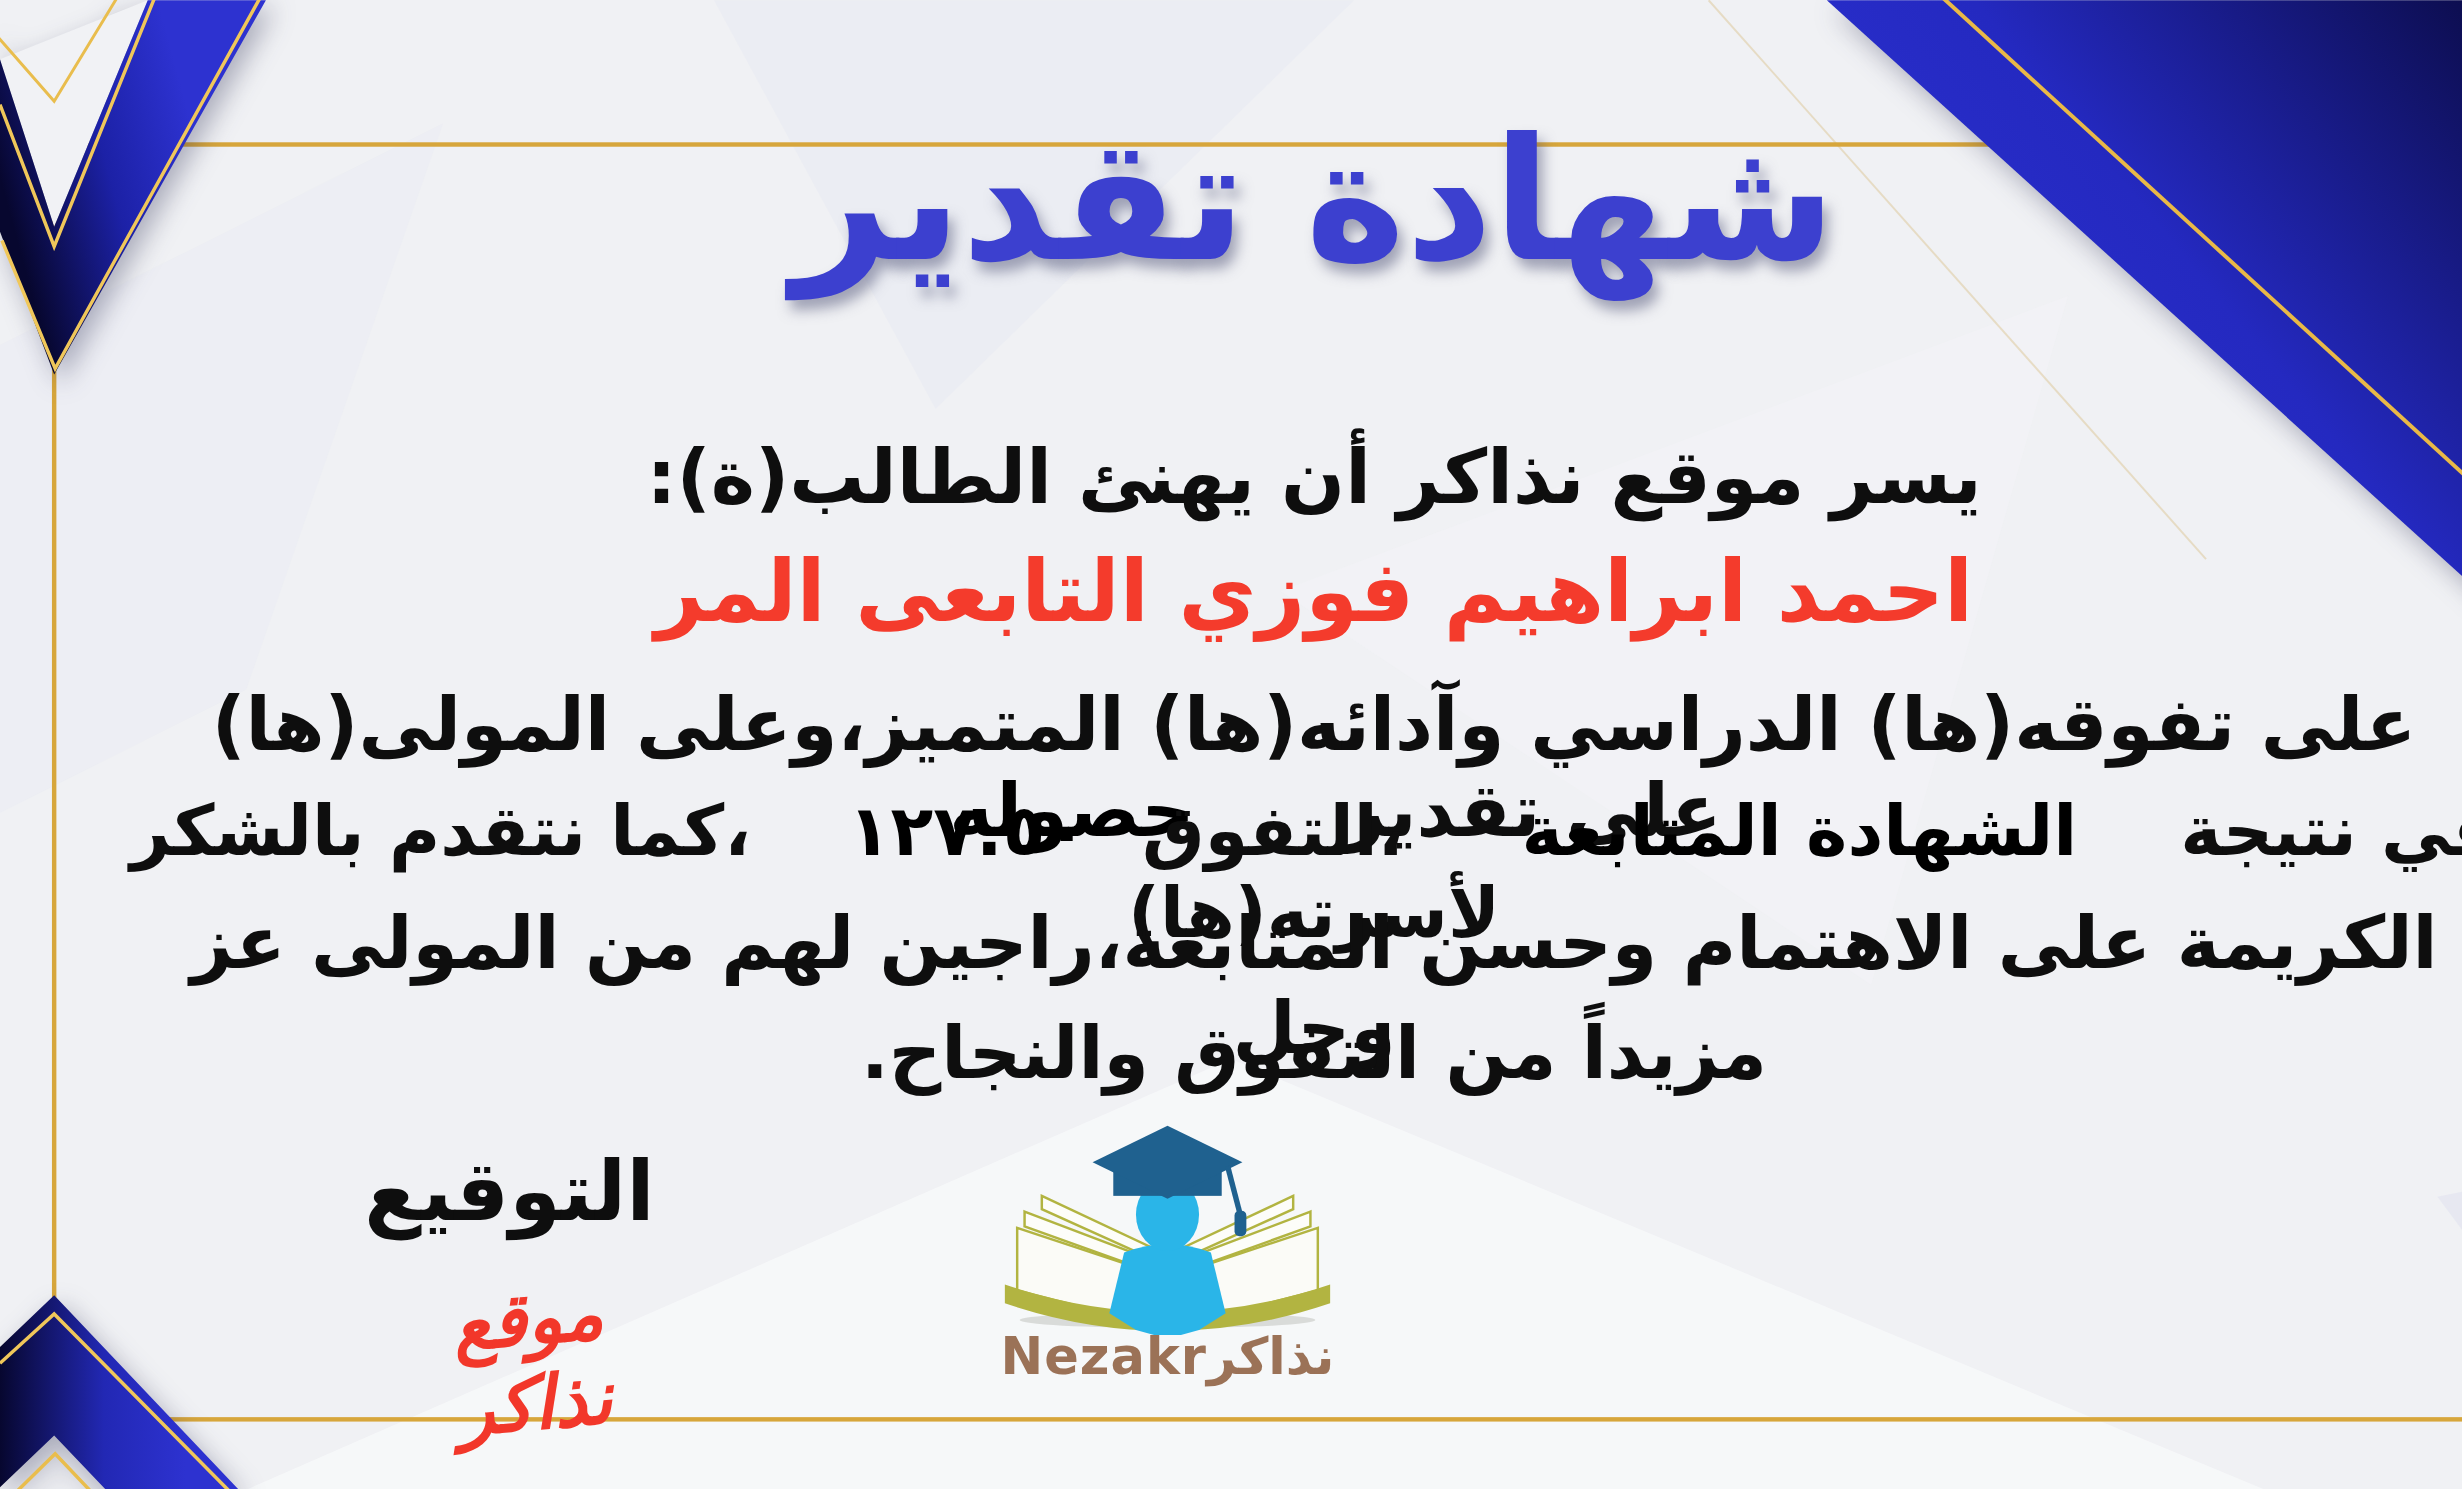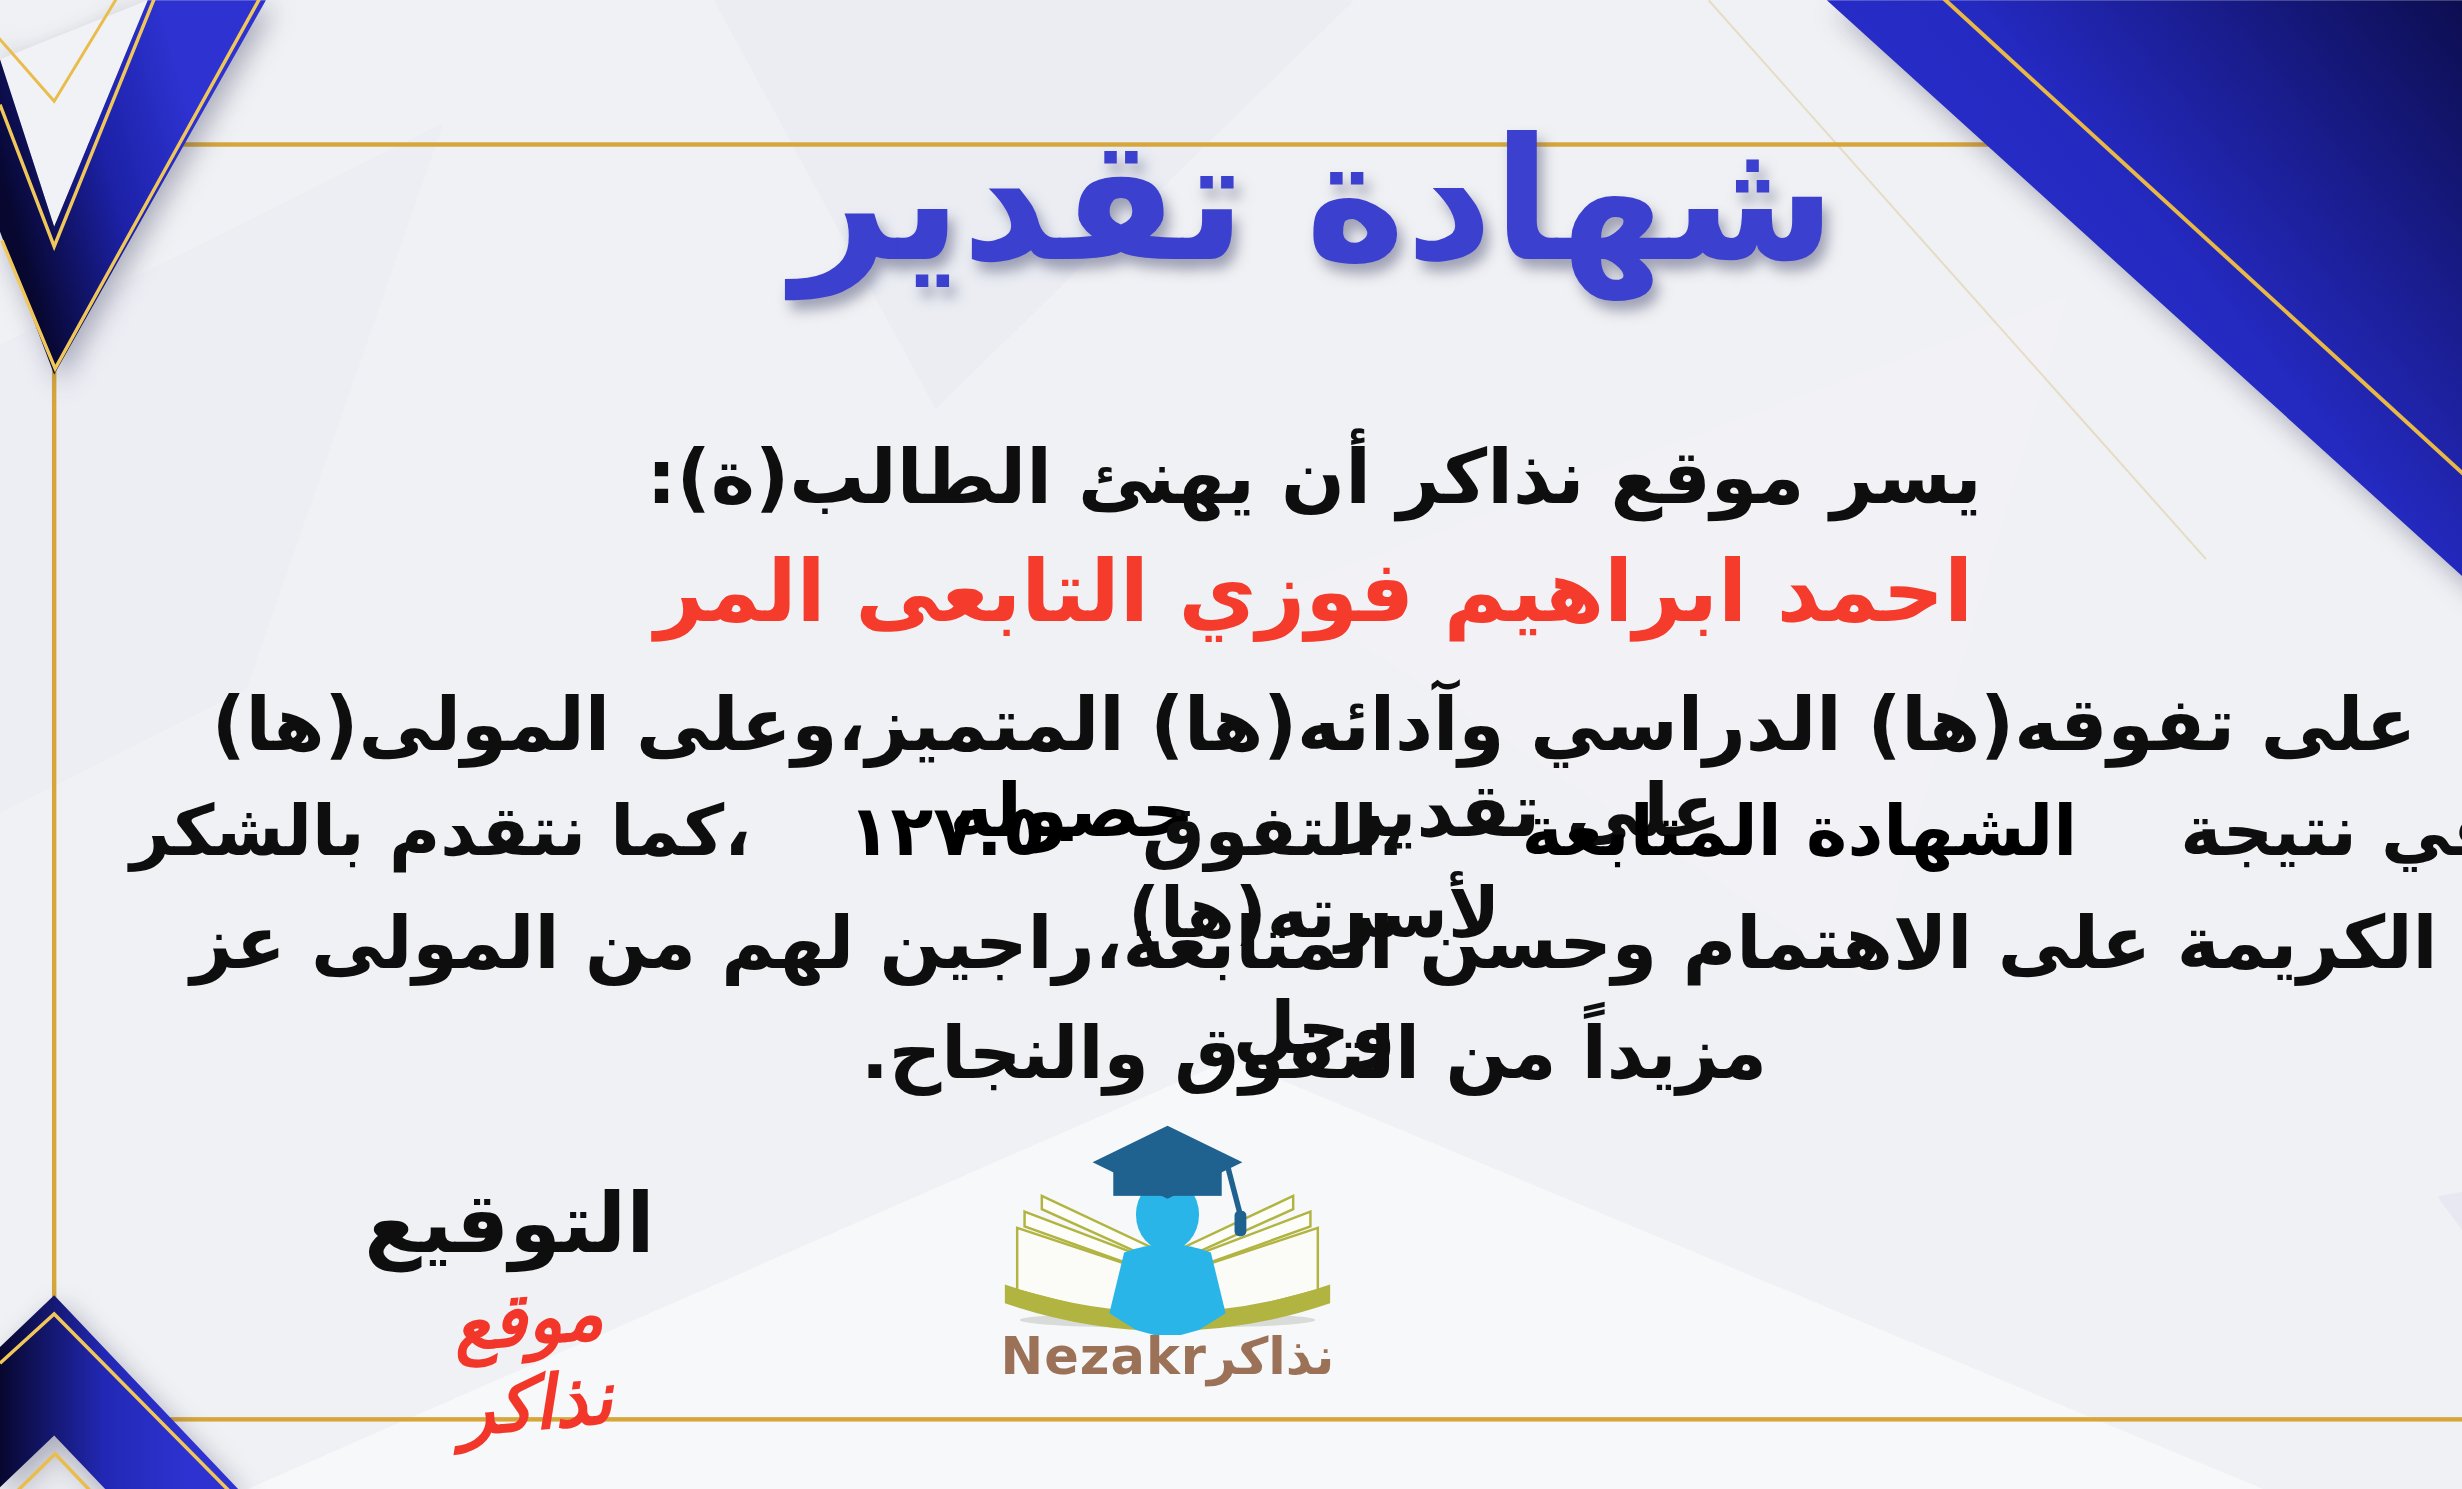--- a/index.html
+++ b/index.html
@@ -15,21 +15,21 @@
   .intro{top:433px;font-size:75px;}
   .name{top:542px;font-size:85px;color:#f43b2c;}
   .l1{top:681px;font-size:74px;}
   .l2{top:790px;font-size:70px;}
   .l3{top:900px;font-size:73px;}
   .l4{top:1010px;font-size:73px;}
   .red{color:#000000;margin-left:43px;}
   .gap{display:inline-block;height:0.5px;}
   .g1{width:148px;}.g2{width:103px;}.g3{width:74px;}.g4{width:54px;}
   .tawqee{position:absolute;left:362px;top:1143px;width:295px;text-align:center;
-          font-size:83px;font-weight:700;color:#0e0e0e;direction:rtl;margin-top:32px;}
+          font-size:83px;font-weight:700;color:#0e0e0e;direction:rtl;}
   .sigscript{position:absolute;left:374px;top:1276px;width:315px;text-align:center;
           font-size:73px;font-style:italic;font-weight:700;color:#f2372a;direction:rtl;
           transform:rotate(-5deg);}
   .logo-art{position:absolute;left:995px;top:1106px;width:345px;height:229px;}
   .logo-text{position:absolute;left:926px;top:1327px;width:483px;text-align:center;
           direction:ltr;font-weight:700;color:#9b7257;font-size:51px;letter-spacing:1px;}
   .logo-text .ar{font-weight:700;}
 </style>
 </head>
 <body>

